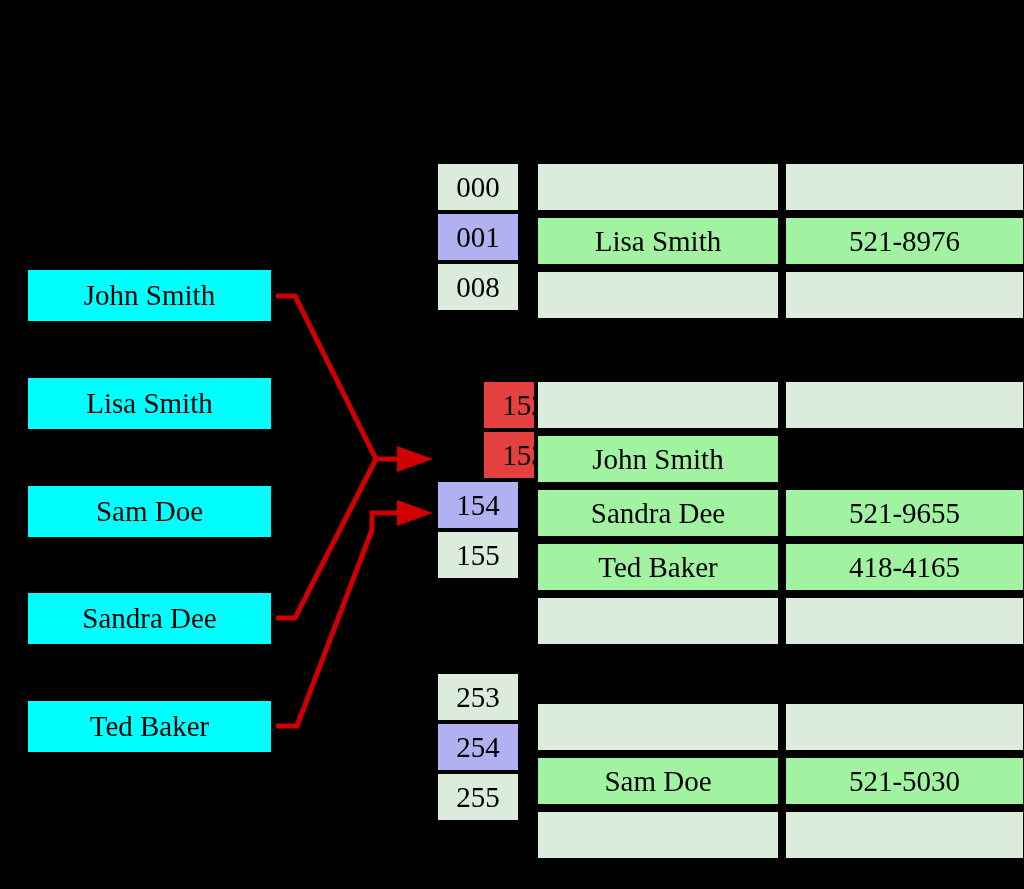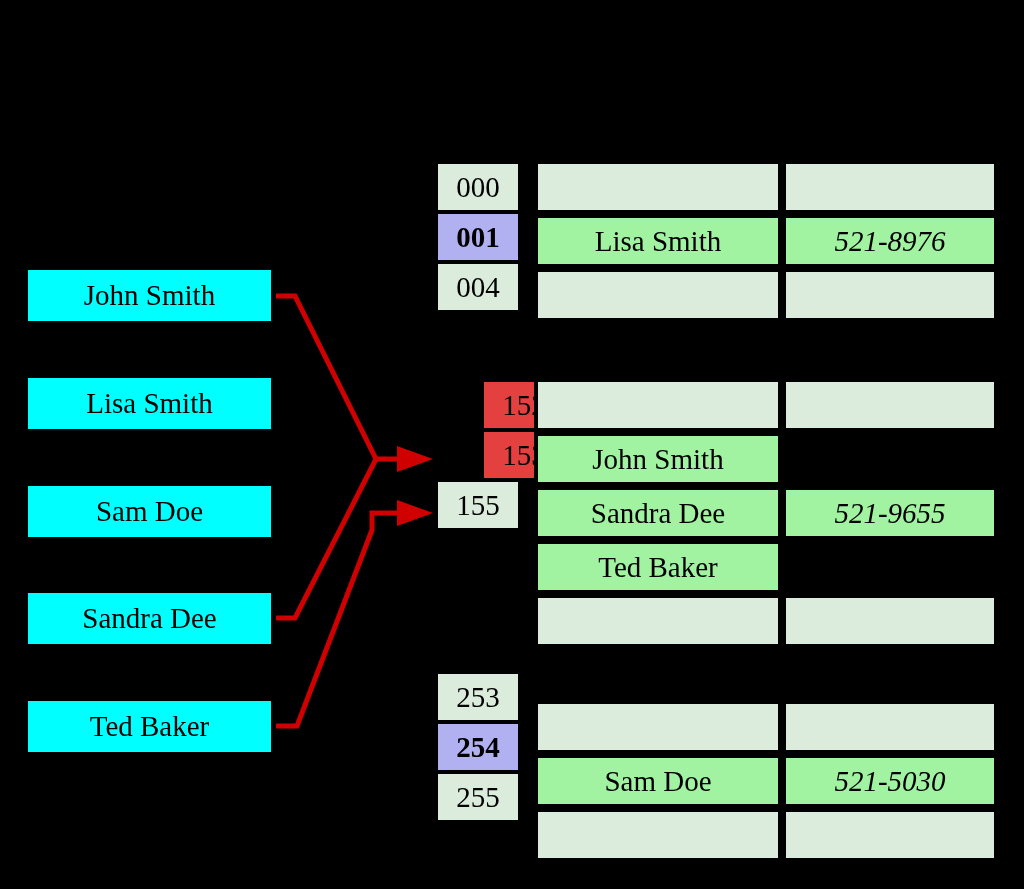--- a/index.html
+++ b/index.html
@@ -25,24 +25,24 @@
     padding:4px;background:#000;
     display:flex;flex-direction:column;gap:8px;
   }
   .entries .row{display:flex;gap:8px;}
   .cell{
     height:46px;display:flex;align-items:center;justify-content:center;
     font-size:29px;line-height:46px;white-space:nowrap;
   }
   .idx{width:80px;}
   .name{width:240px;}
-  .phone{width:208px;font-style:italic;}
+  .phone{width:237px;}
   .empty{background:var(--empty-cell,#dcecdc);}
   .occ{background:var(--occupied-cell,#a1f3a1);}
-  .direct{background:var(--direct-index-cell,#b1b1f1);font-weight:bold;}
+  .direct{background:var(--direct-index-cell,#b1b1f1);}
   .coll{background:var(--collision-index-cell,#e54040);margin-left:46px;}
   .arrows{position:absolute;left:0;top:0;pointer-events:none;}
   .arrows path{fill:none;stroke:var(--arrow,#d10000);stroke-width:5;}
   .arrows polygon{fill:var(--arrow,#d10000);stroke:none;}
 </style>
 </head>
 <body>
 
 <div class="stage">
 
@@ -66,56 +66,58 @@
     <path d="M276,296 L295,296 L376,459 L398,459"></path>
     <path d="M276,618 L295,618 L376,459"></path>
     <path d="M276,726 L297,726 L372,530 L372,513 L398,513"></path>
     <polygon points="433,459 397,446 397,472"></polygon>
     <polygon points="433,513 397,500 397,526"></polygon>
   </svg>
 
   <div class="idxcol" style="top:160px">
     <div class="cell idx empty">000</div>
     <div class="cell idx direct">001</div>
-    <div class="cell idx empty">004</div>
+    <div class="cell idx empty">008</div>
   </div>
   <div class="entries" style="top:160px">
     <div class="row">
       <div class="cell name empty"></div>
       <div class="cell phone empty"></div>
     </div>
     <div class="row">
       <div class="cell name occ">Lisa Smith</div>
       <div class="cell phone occ">521-8976</div>
     </div>
     <div class="row">
       <div class="cell name empty"></div>
       <div class="cell phone empty"></div>
     </div>
   </div>
 
   <div class="idxcol" style="top:378px">
     <div class="cell idx coll">152</div>
     <div class="cell idx coll">153</div>
+    <div class="cell idx direct">154</div>
     <div class="cell idx empty">155</div>
   </div>
   <div class="entries" style="top:378px">
     <div class="row">
       <div class="cell name empty"></div>
       <div class="cell phone empty"></div>
     </div>
     <div class="row">
       <div class="cell name occ">John Smith</div>
     </div>
     <div class="row">
       <div class="cell name occ">Sandra Dee</div>
       <div class="cell phone occ">521-9655</div>
     </div>
     <div class="row">
       <div class="cell name occ">Ted Baker</div>
+      <div class="cell phone occ">418-4165</div>
     </div>
     <div class="row">
       <div class="cell name empty"></div>
       <div class="cell phone empty"></div>
     </div>
   </div>
 
   <div class="idxcol" style="top:670px">
     <div class="cell idx empty">253</div>
     <div class="cell idx direct">254</div>

